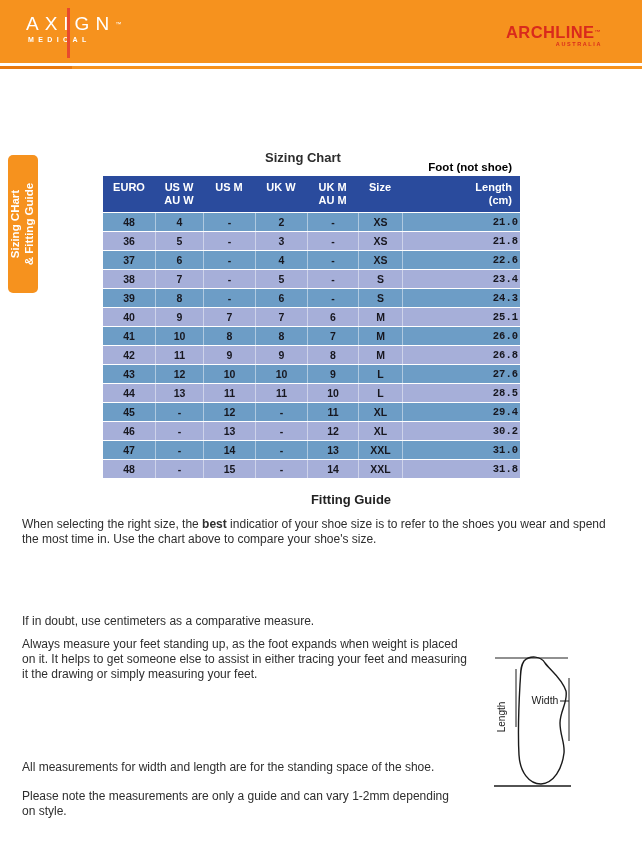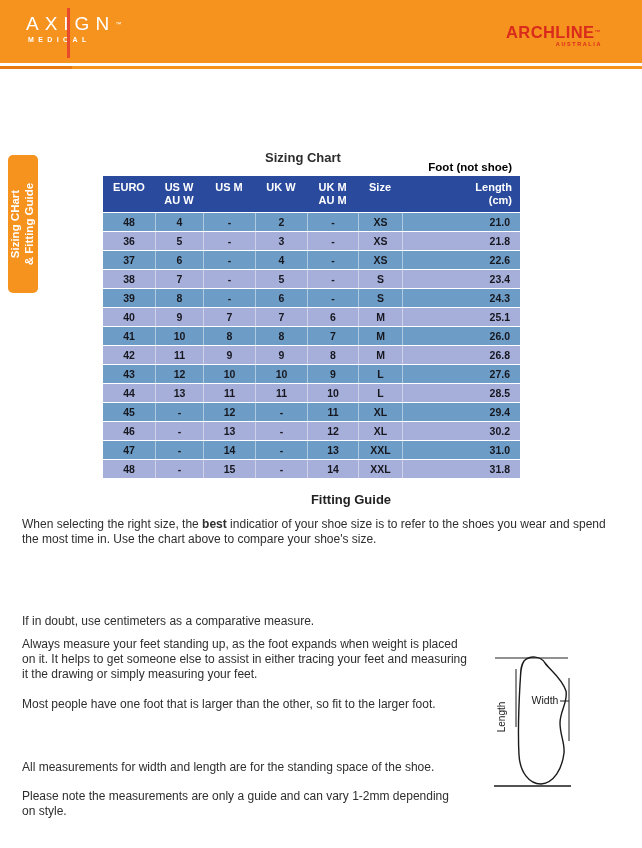--- a/index.html
+++ b/index.html
@@ -34,21 +34,21 @@
   .foot-note{position:absolute;left:382px;top:161px;width:130px;text-align:right;
              font-size:11.5px;font-weight:bold;color:#000;}
   .sizing-table{position:absolute;left:103px;top:176px;width:417px;}
   .thead{display:flex;background:var(--navy);height:36px;margin-bottom:1px;}
   .hcell{color:#fff;font-weight:bold;font-size:11px;text-align:center;padding-top:5px;
          box-sizing:border-box;line-height:13px;}
   .hcell.c6{text-align:right;padding-right:8px;}
   .trow{display:flex;height:18px;margin-bottom:1px;}
   .tcell{font-size:10.5px;font-weight:bold;color:#17171f;text-align:center;line-height:18px;box-sizing:border-box;}
   .tcell + .tcell{border-left:1px solid rgba(255,255,255,0.45);}
-  .tcell.c6{text-align:right;padding-right:10px;}
+  .tcell.c6{text-align:right;padding-right:2px;font-family:Liberation Mono, monospace;}
   .row-odd{background:var(--row-blue);}
   .row-even{background:var(--row-lavender);}
   .c0{width:52px;}.c1{width:48px;}.c2{width:52px;}.c3{width:52px;}.c4{width:51px;}.c5{width:44px;}.c6{width:118px;}
 
   
   .section-title{position:absolute;left:0;width:620px;text-align:center;font-size:13px;
                  font-weight:bold;color:#222;padding-left:41px;}
   #fitting-title{top:492px;}
   #measure-title{top:586px;}
   .para{position:absolute;left:22px;font-size:12px;line-height:14.8px;color:var(--text);white-space:pre-line;}
@@ -250,21 +250,20 @@
   </div>
 
   <div class="section-title" id="fitting-title">Fitting Guide</div>
   <div class="para" id="p1"><span>When selecting the right size, the </span><b>best</b><span> indicatior of your shoe size is to refer to the shoes you wear and spend
 the most time in. Use the chart above to compare your shoe's size.</span></div>
 
   <div class="para" id="p3">If in doubt, use centimeters as a comparative measure.</div>
   <div class="para" id="p4">Always measure your feet standing up, as the foot expands when weight is placed
 on it. It helps to get someone else to assist in either tracing your feet and measuring
 it the drawing or simply measuring your feet.</div>
-  <div class="para" id="p5">Most people have one foot that is larger than the other, so fit to the larger foot.</div>
   <div class="para" id="p6">All measurements for width and length are for the standing space of the shoe.</div>
   <div class="para" id="p7">Please note the measurements are only a guide and can vary 1-2mm depending
 on style.</div>
 
   <svg class="foot-diagram" viewBox="0 0 92 145">
     <line x1="5" y1="8" x2="78" y2="8" stroke="#909090" stroke-width="2.2"></line>
     <path d="M34,11 C40,5 51,6 55,13 C59,19 72,28 76,41 C78,52 70,61 70,73 C70,85 75,93 74,103 C72,119 64,133 51,134 C39,134 30,122 29,105 C28,87 29,52 30,34 C31,22 30,17 34,11 Z" fill="none" stroke="#1a1a1a" stroke-width="1.4"></path>
     <line x1="26" y1="19" x2="26" y2="77" stroke="#1a1a1a" stroke-width="1"></line>
     <line x1="79" y1="28" x2="79" y2="91" stroke="#1a1a1a" stroke-width="1"></line>
     <line x1="70" y1="51" x2="79" y2="51" stroke="#1a1a1a" stroke-width="1"></line>

